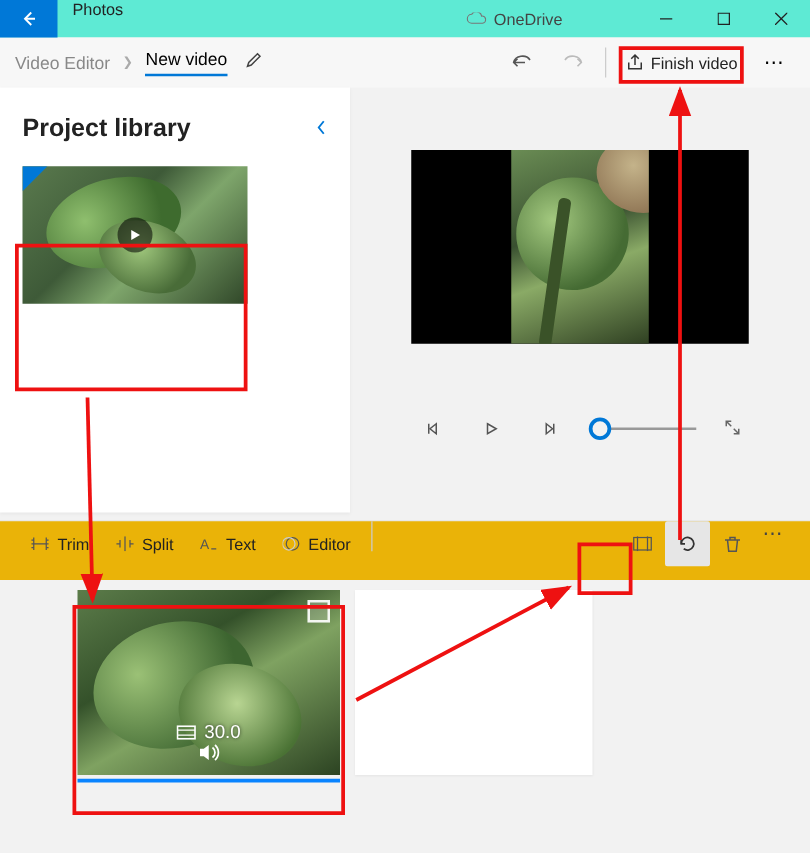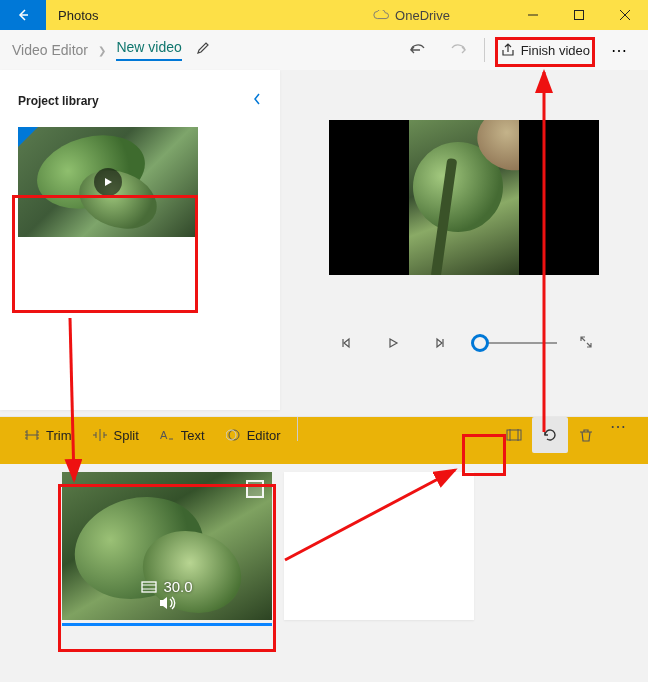--- a/index.html
+++ b/index.html
@@ -1,45 +1,45 @@
 <!DOCTYPE html>
 <html><head>
 <meta charset="utf-8">
 <style>
   * { box-sizing: border-box; margin: 0; padding: 0; font-family: 'Segoe UI', sans-serif; }
   body { width: 648px; height: 682px; background: #f2f2f2; overflow: hidden; position: relative; }
   
   
-  .titlebar { height: 30px; display: flex; align-items: center; background: #fde047; }
+  .titlebar { height: 30px; display: flex; background: #5eead4; }
   .back-btn { width: 46px; height: 30px; background: #0078d7; color: #fff; display: flex; align-items: center; justify-content: center; font-size: 14px; }
   .app-title { padding-left: 12px; font-size: 13px; color: #222; }
   .titlebar-spacer { flex: 1; }
   .onedrive { display: flex; align-items: center; gap: 6px; font-size: 13px; color: #444; margin-right: 60px; }
   .cloud-icon { width: 16px; height: 10px; }
   .winctl { width: 46px; height: 30px; display: flex; align-items: center; justify-content: center; font-size: 12px; color: #222; }
   
   
   .cmdbar { height: 40px; display: flex; align-items: center; padding: 0 8px 0 12px; background: #f7f7f7; }
   .breadcrumb { display: flex; align-items: center; gap: 10px; font-size: 14px; }
   .crumb-parent { color: #888; }
   .crumb-sep { color: #aaa; font-size: 10px; }
-  .crumb-current { color: #0f766e; border-bottom: 2px solid #0078d7; padding-bottom: 4px; }
+  .crumb-current { color: #000000; border-bottom: 2px solid #0078d7; padding-bottom: 4px; }
   .pencil { margin-left: 14px; color: #444; }
   .cmdbar-spacer { flex: 1; }
   .cmd-icon-btn { width: 40px; height: 36px; display: flex; align-items: center; justify-content: center; color: #444; font-size: 16px; }
   .cmd-icon-btn.disabled { color: #bbb; }
   .vsep { width: 1px; height: 24px; background: #ccc; margin: 0 6px; }
   .finish-btn { display: flex; align-items: center; gap: 6px; height: 30px; padding: 0 10px; font-size: 13px; color: #222; }
   .more-btn { width: 40px; display: flex; align-items: center; justify-content: center; font-size: 16px; letter-spacing: 2px; }
   
   
   .main { display: flex; height: 340px; }
   .library-panel { width: 280px; background: #fff; padding: 18px; box-shadow: 0 1px 3px rgba(0,0,0,0.05); position: relative; }
   .lib-header { display: flex; align-items: center; justify-content: space-between; margin-bottom: 18px; margin-top:4px;}
-  .lib-title { font-size: 12px; font-weight: 600; color: #222; }
+  .lib-title { font-size: 20px; font-weight: 600; color: #222; }
   .lib-collapse { color: #0078d7; font-size: 14px; }
   .add-btn { display: flex; align-items: center; gap: 10px; font-size: 14px; color: #222; margin-bottom: 18px; padding:6px 4px;}
   .lib-thumb { width: 180px; height: 110px; position: relative; }
   .lib-thumb.leaf1 { background: linear-gradient(135deg,#5a7a4e 0%, #3e5a38 40%, #7ea56b 60%, #2f4628 100%); position:relative; overflow:hidden;}
   .leaf-draw1::before, .leaf-draw1::after { content:""; position:absolute; border-radius:50%; }
   .leaf-draw1::before { width:110px; height:70px; background:radial-gradient(circle at 30% 40%, #8fbf6e 0%, #3e6b2e 70%); top:10px; left:18px; transform:rotate(-15deg);}
   .leaf-draw1::after { width:80px; height:55px; background:radial-gradient(circle at 40% 40%, #a0c87d 0%, #496c38 70%); top:45px; left:60px; transform:rotate(20deg);}
   .corner-tri { position: absolute; top: 0; left: 0; width: 0; height: 0; border-top: 20px solid #0078d7; border-right: 20px solid transparent; z-index:2;}
   .play-badge { position: absolute; top: 50%; left: 50%; transform: translate(-50%, -50%); width: 28px; height: 28px; border-radius: 50%; background: rgba(0,0,0,0.55); display: flex; align-items: center; justify-content: center; color: #fff; font-size: 12px; z-index:2;}
   

